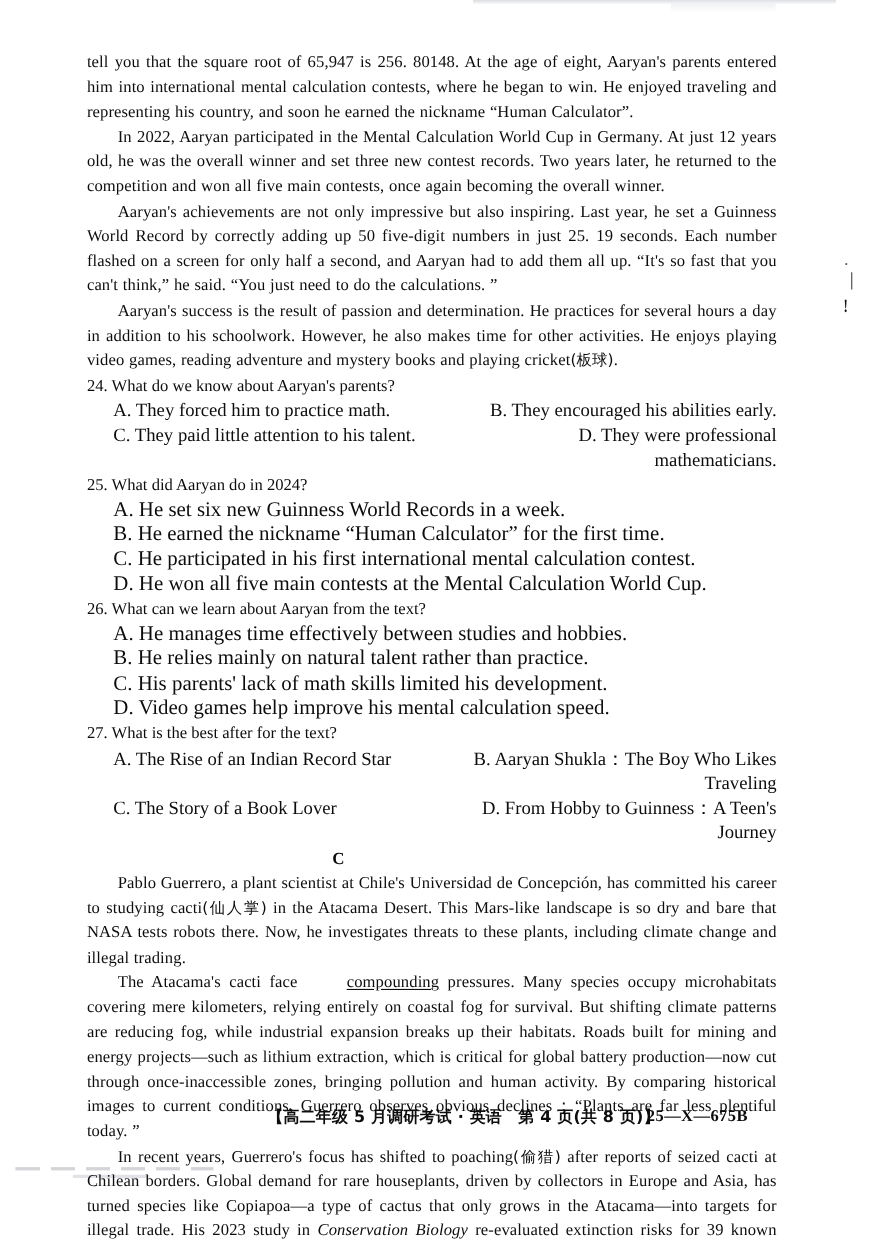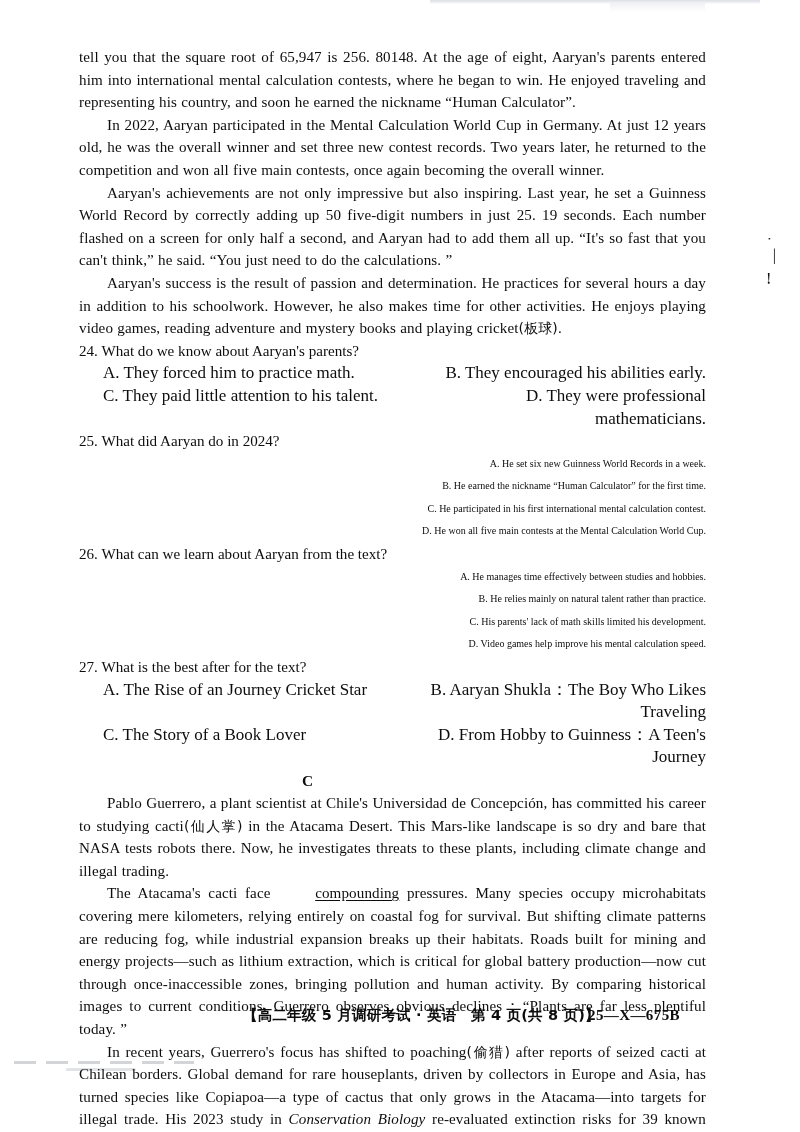--- a/index.html
+++ b/index.html
@@ -113,24 +113,23 @@
   }
   .opt-row {
     display: flex;
     font-size: 17px;
     line-height: 22.6px;
     padding-left: 24px;
   }
   .opt-row .col-a { width: 326px; flex: 0 0 326px; }
   .opt-row .col-b { flex: 1 1 auto; text-align: right; }
   .opt-single {
-    font-size: 10px;
+    font-size: 19px;
     line-height: 22.6px;
     padding-left: 24px;
-    text-align: right;
   }
 
   .section-letter {
     text-align: center;
     font-weight: 700;
     font-size: 15.4px;
     line-height: 23px;
     margin: 0;
     padding-right: 170px;
   }
@@ -225,21 +224,21 @@
   <div class="opt-single">A. He manages time effectively between studies and hobbies.</div>
   <div class="opt-single">B. He relies mainly on natural talent rather than practice.</div>
   <div class="opt-single">C. His parents' lack of math skills limited his development.</div>
   <div class="opt-single">D. Video games help improve his mental calculation speed.</div>
 
   <div class="q-line q-stem">
     <span>27.</span>
     <span>What is the best after for the text?</span>
   </div>
   <div class="opt-row">
-    <span class="col-a">A. The Rise of an Journey Cricket Star</span>
+    <span class="col-a">A. The Rise of an Indian Record Star</span>
     <span class="col-b">B. Aaryan Shukla：The Boy Who Likes Traveling</span>
   </div>
   <div class="opt-row">
     <span class="col-a">C. The Story of a Book Lover</span>
     <span class="col-b">D. From Hobby to Guinness：A Teen's Journey</span>
   </div>
 
   <p class="section-letter">C</p>
 
   <p class="para indent"><span>Pablo Guerrero, a plant scientist at Chile's Universidad de Concepción, has committed his career to studying cacti</span><span class="cjk">(仙人掌)</span><span> in the Atacama Desert. This Mars-like landscape is so dry and bare that NASA tests robots there. Now, he investigates threats to these plants, including climate change and illegal trading.</span></p>

